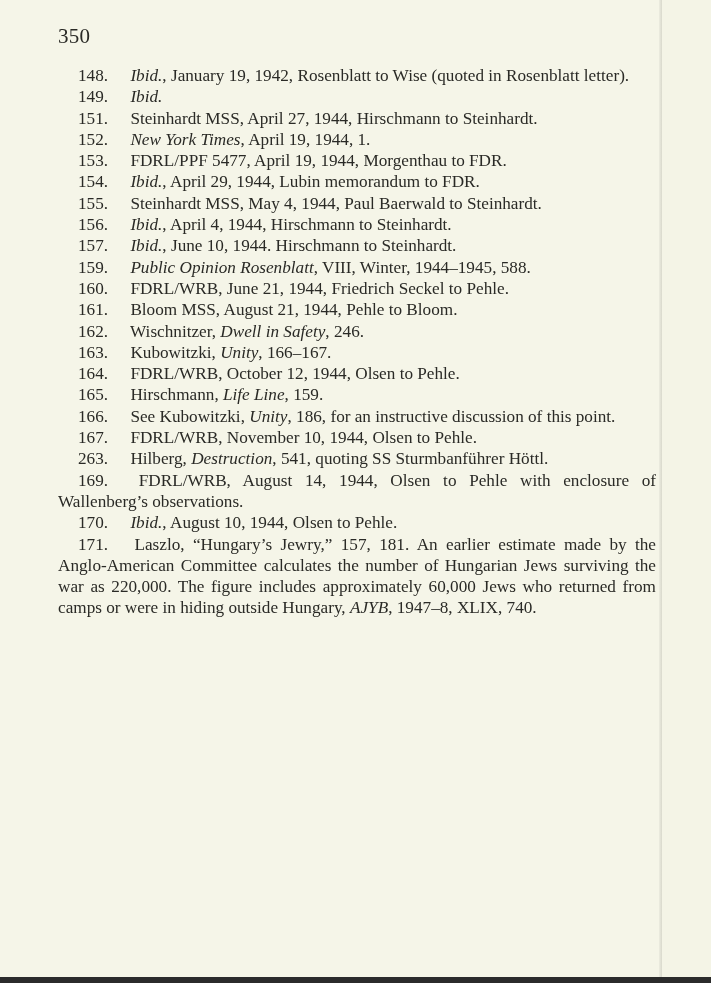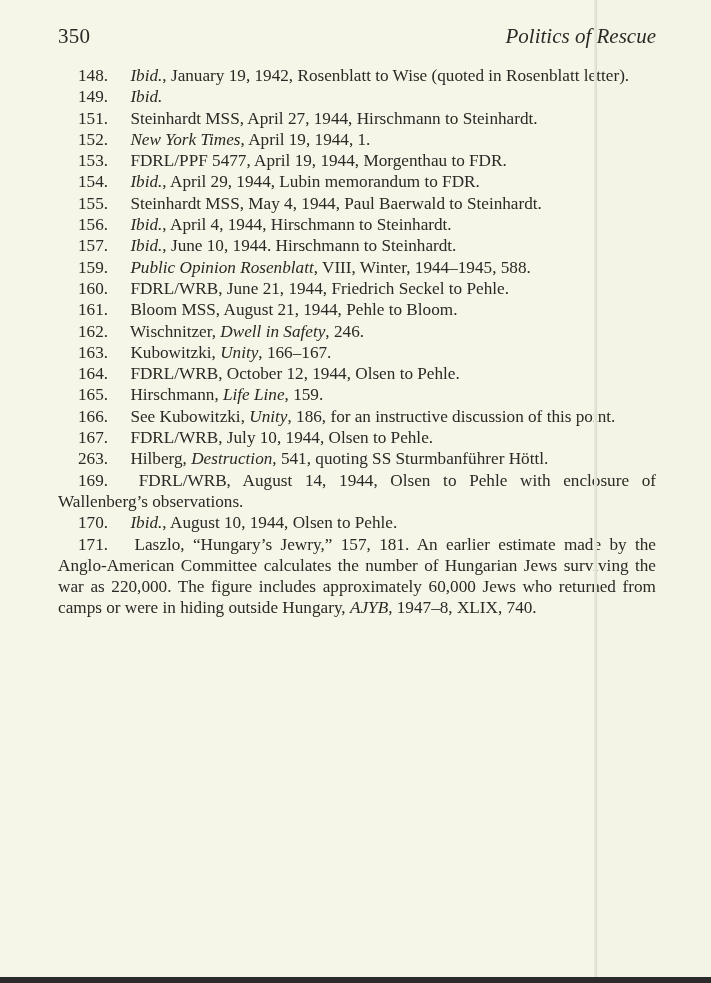--- a/index.html
+++ b/index.html
@@ -4,21 +4,21 @@
 <style>
   html, body { margin: 0; padding: 0; }
   body {
     width: 711px; height: 983px; overflow: hidden;
     background: #f4f4e6;
     font-family: "Liberation Serif", "DejaVu Serif", serif;
     color: #2a2a26;
     position: relative;
   }
   .page {
-    position: absolute; left: 0; top: 0; width: 597px; height: 977px;
+    position: absolute; left: 0; top: 0; width: 662px; height: 977px;
     background: #f5f5e8;
     font-family: Liberation Serif, serif;
   }
   .right-edge {
     position: absolute; right: 0; top: 0; width: 3px; height: 977px;
     background: linear-gradient(to right, #ecece0, #d9d9cc);
   }
   .bottom-bar {
     position: absolute; left: 0; bottom: 0; width: 711px; height: 6px;
     background: #2b2b2b;
@@ -41,41 +41,40 @@
   }
   .note .num { margin-right: 18px; }
   .note i { font-style: italic; }
 </style>
 </head>
 <body>
 
 <div class="page">
   <div class="header">
     <span class="page-number">350</span>
-    <span class="running-head">Politics of Rescue</span>
   </div>
   <div class="notes" id="notes">
       <p class="note"><span class="num">148.</span> <i>Ibid.</i><span>, January 19, 1942, Rosenblatt to Wise (quoted in Rosenblatt letter).</span></p>
       <p class="note"><span class="num">149.</span> <i>Ibid.</i></p>
       <p class="note"><span class="num">151.</span> <span>Steinhardt MSS, April 27, 1944, Hirschmann to Steinhardt.</span></p>
       <p class="note"><span class="num">152.</span> <i>New York Times</i><span>, April 19, 1944, 1.</span></p>
       <p class="note"><span class="num">153.</span> <span>FDRL/PPF 5477, April 19, 1944, Morgenthau to FDR.</span></p>
       <p class="note"><span class="num">154.</span> <i>Ibid.</i><span>, April 29, 1944, Lubin memorandum to FDR.</span></p>
       <p class="note"><span class="num">155.</span> <span>Steinhardt MSS, May 4, 1944, Paul Baerwald to Steinhardt.</span></p>
       <p class="note"><span class="num">156.</span> <i>Ibid.</i><span>, April 4, 1944, Hirschmann to Steinhardt.</span></p>
       <p class="note"><span class="num">157.</span> <i>Ibid.</i><span>, June 10, 1944. Hirschmann to Steinhardt.</span></p>
       <p class="note"><span class="num">159.</span> <i>Public Opinion Rosenblatt</i><span>, VIII, Winter, 1944–1945, 588.</span></p>
       <p class="note"><span class="num">160.</span> <span>FDRL/WRB, June 21, 1944, Friedrich Seckel to Pehle.</span></p>
       <p class="note"><span class="num">161.</span> <span>Bloom MSS, August 21, 1944, Pehle to Bloom.</span></p>
       <p class="note"><span class="num">162.</span> <span>Wischnitzer, </span><i>Dwell in Safety</i><span>, 246.</span></p>
       <p class="note"><span class="num">163.</span> <span>Kubowitzki, </span><i>Unity</i><span>, 166–167.</span></p>
       <p class="note"><span class="num">164.</span> <span>FDRL/WRB, October 12, 1944, Olsen to Pehle.</span></p>
       <p class="note"><span class="num">165.</span> <span>Hirschmann, </span><i>Life Line</i><span>, 159.</span></p>
       <p class="note"><span class="num">166.</span> <span>See Kubowitzki, </span><i>Unity</i><span>, 186, for an instructive discussion of this point.</span></p>
-      <p class="note"><span class="num">167.</span> <span>FDRL/WRB, July 10, 1944, Olsen to Pehle.</span></p>
+      <p class="note"><span class="num">167.</span> <span>FDRL/WRB, November 10, 1944, Olsen to Pehle.</span></p>
       <p class="note"><span class="num">263.</span> <span>Hilberg, </span><i>Destruction</i><span>, 541, quoting SS Sturmbanführer Höttl.</span></p>
       <p class="note"><span class="num">169.</span> <span>FDRL/WRB, August 14, 1944, Olsen to Pehle with enclosure of Wallenberg’s observations.</span></p>
       <p class="note"><span class="num">170.</span> <i>Ibid.</i><span>, August 10, 1944, Olsen to Pehle.</span></p>
       <p class="note"><span class="num">171.</span> <span>Laszlo, “Hungary’s Jewry,” 157, 181. An earlier estimate made by the Anglo-American Committee calculates the number of Hungarian Jews surviving the war as 220,000. The figure includes approximately 60,000 Jews who returned from camps or were in hiding outside Hungary, </span><i>AJYB</i><span>, 1947–8, XLIX, 740.</span></p>
     </div>
   <div class="right-edge"></div>
 </div>
 <div class="bottom-bar"></div>
 
 </body></html>

